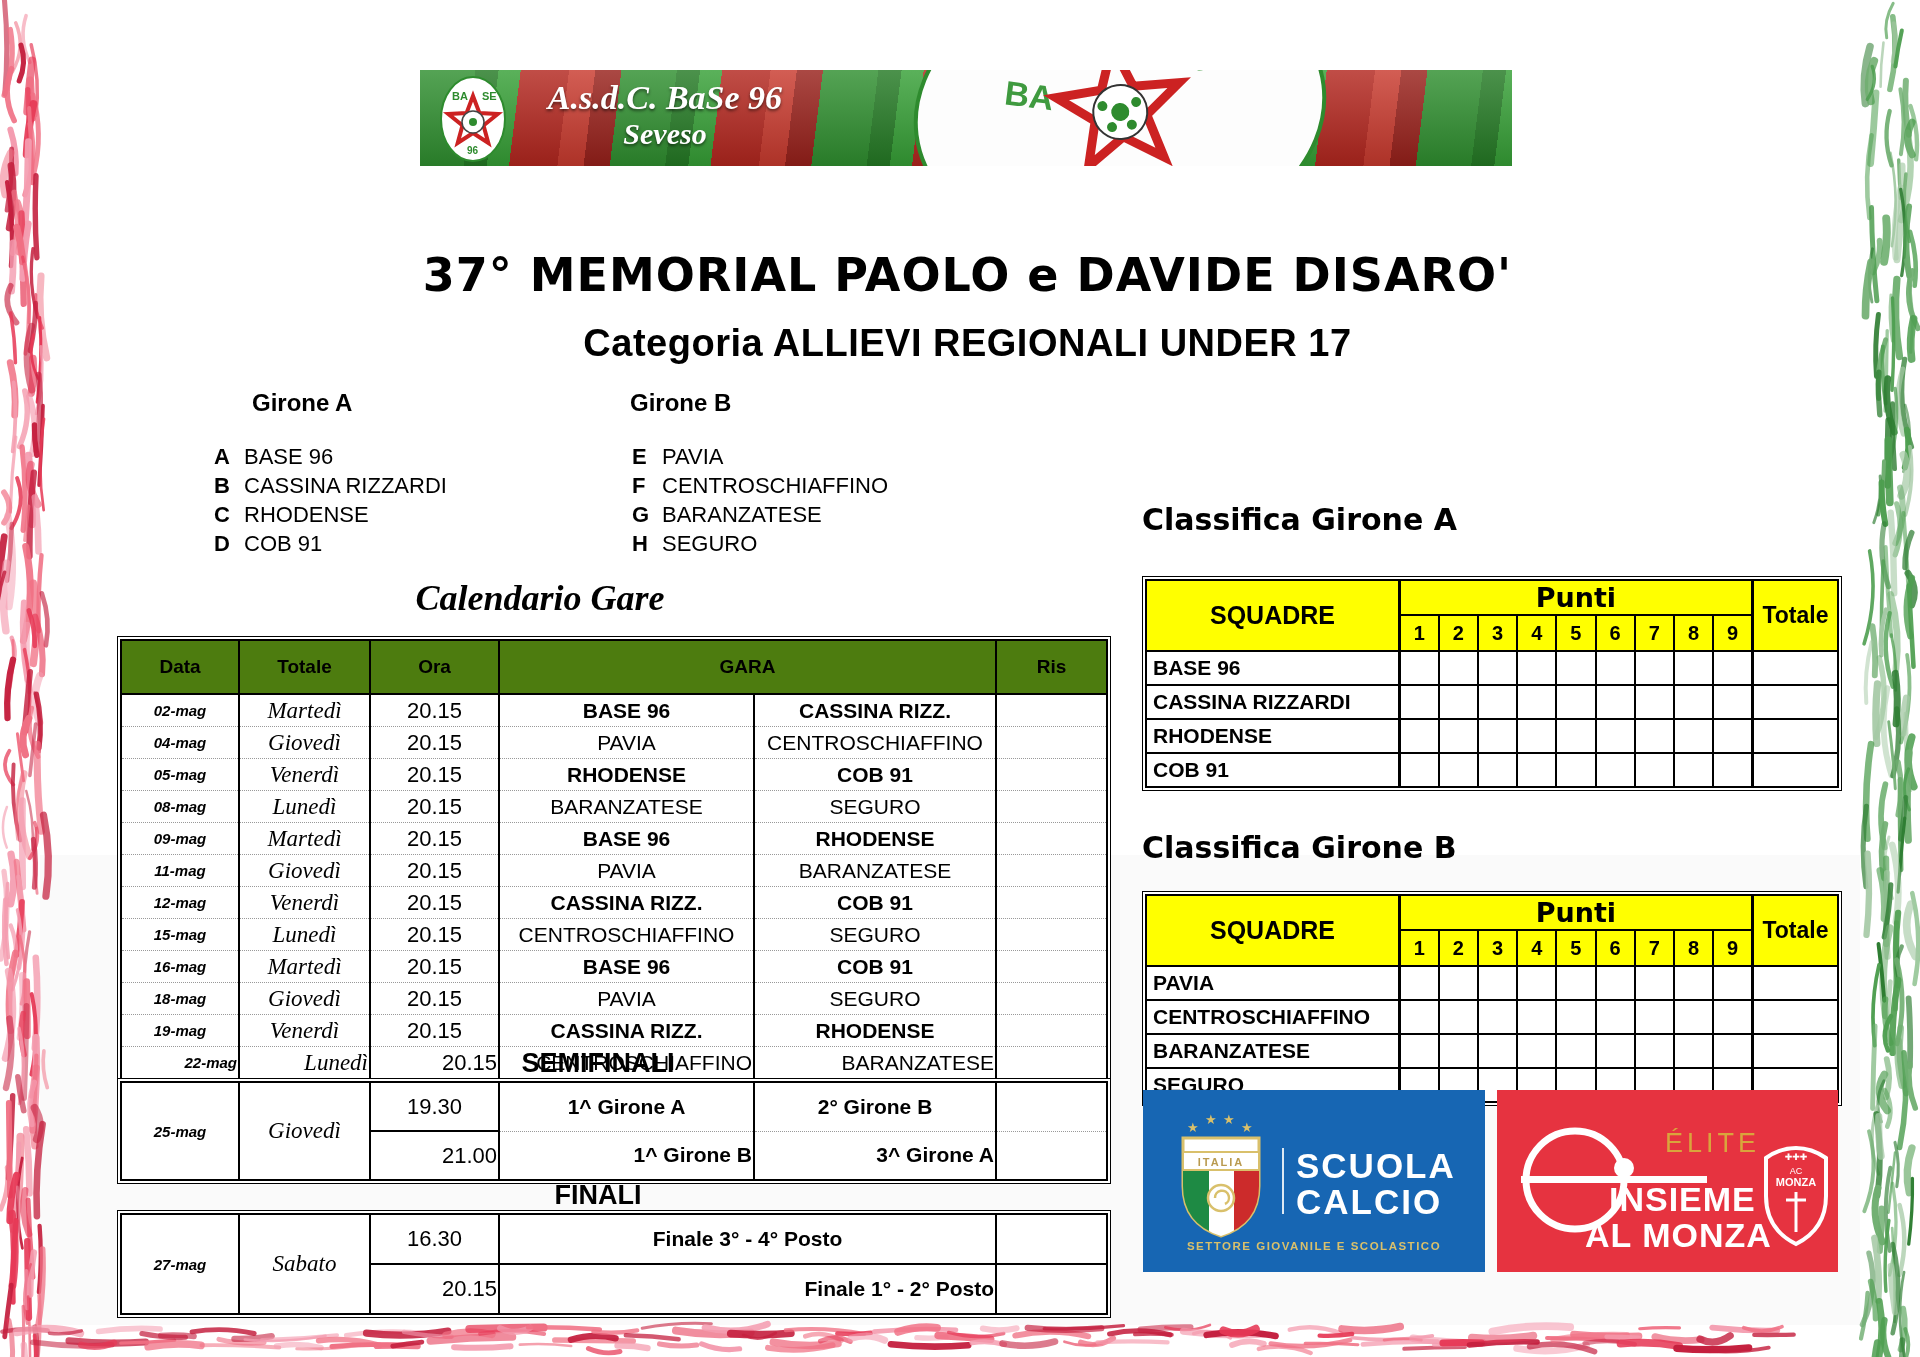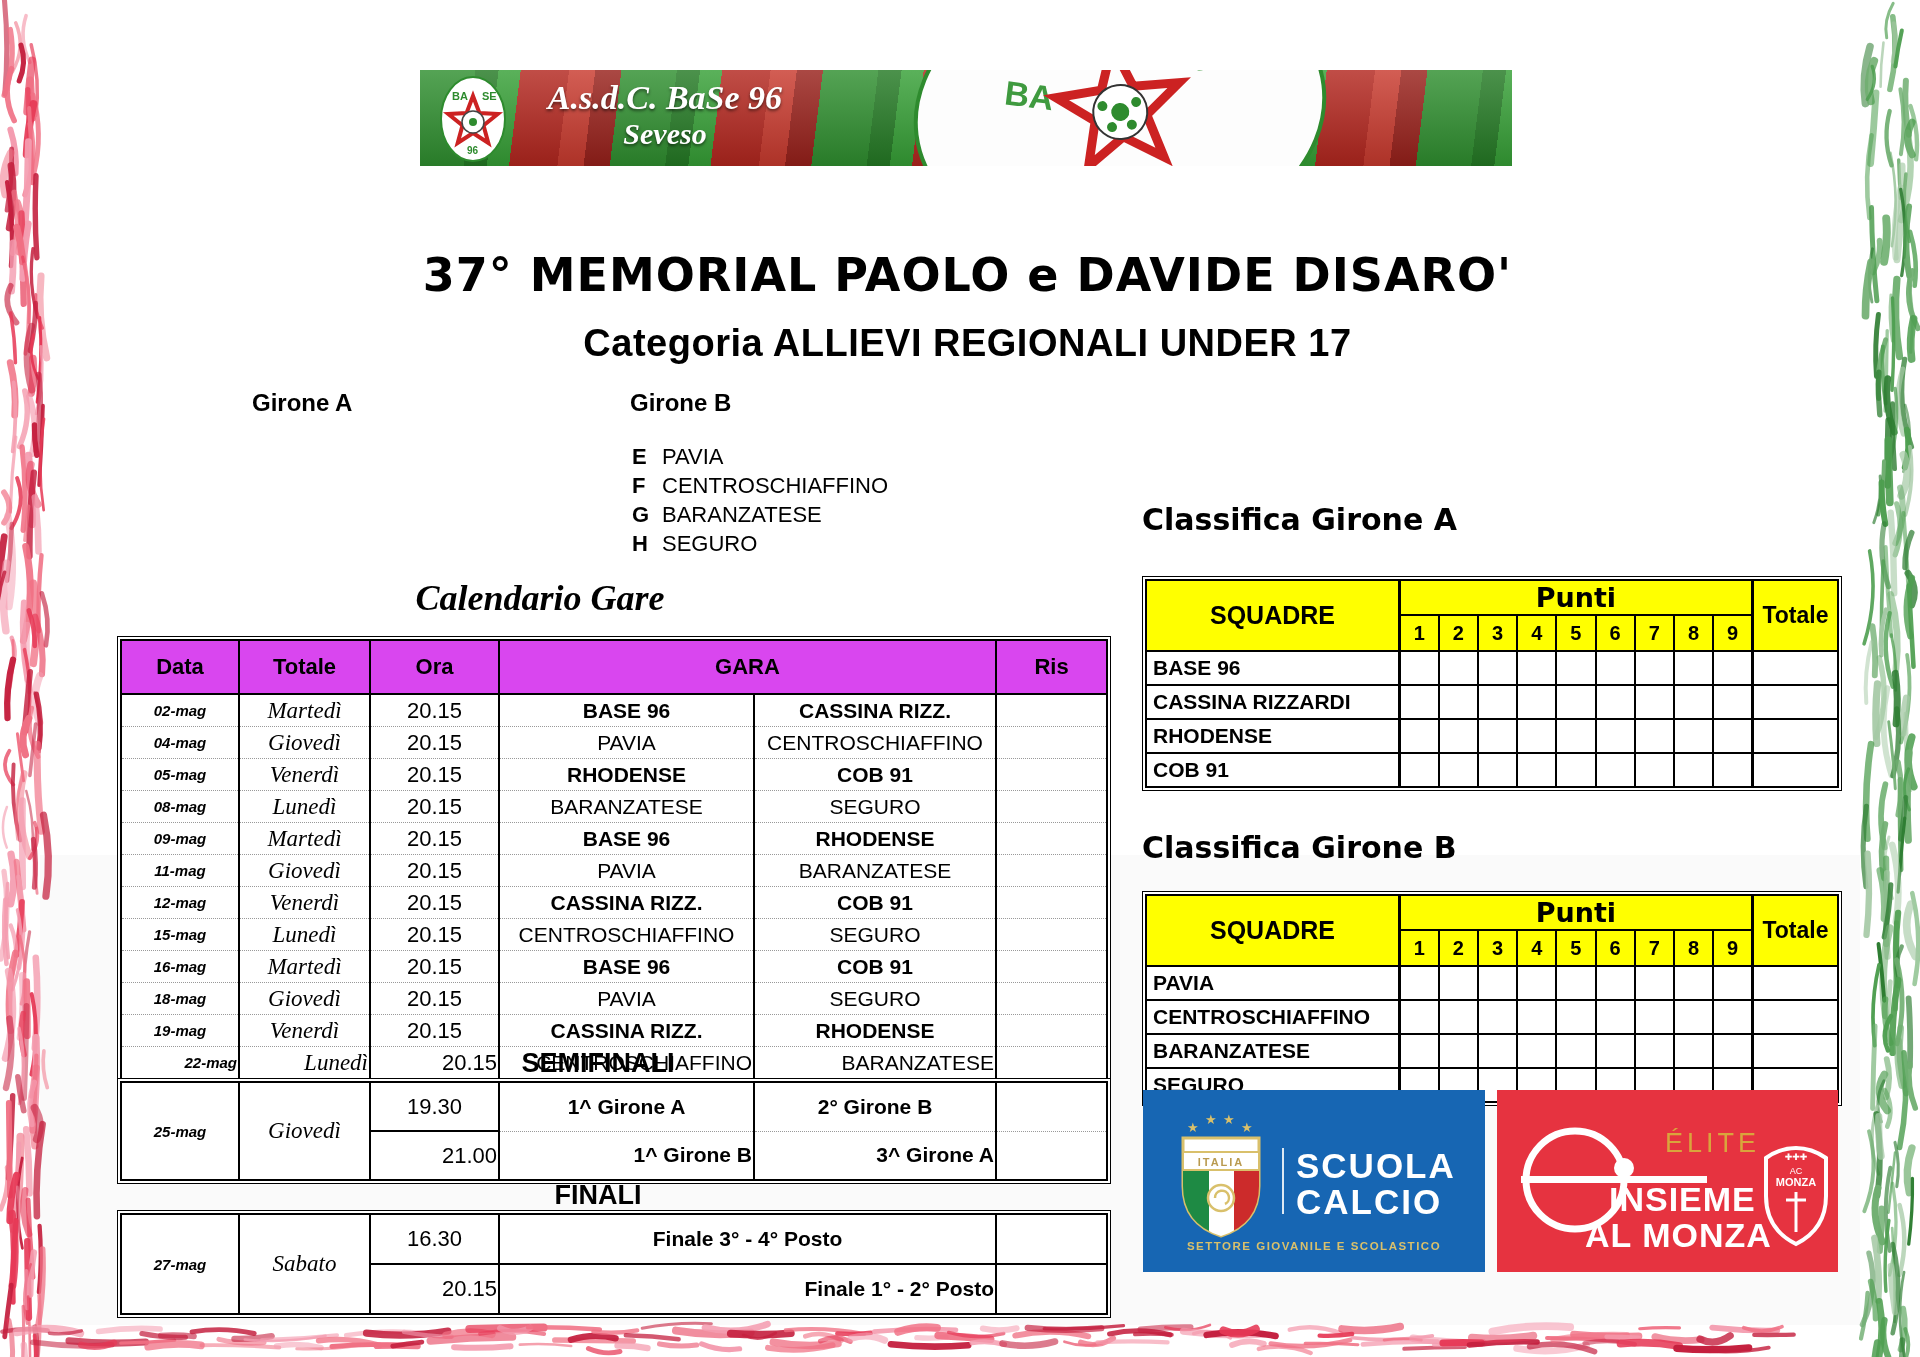--- a/index.html
+++ b/index.html
@@ -32,21 +32,21 @@
   .gr-list .k{display:inline-block;width:30px;font-weight:bold;}
   .cal-title{position:absolute;left:240px;top:577px;width:600px;text-align:center;
     font-family:"Liberation Serif",serif;font-size:36px;font-weight:bold;font-style:italic;}
   .sec-title{position:absolute;left:117px;width:880px;text-align:center;font-size:27px;font-weight:bold;padding-left:41px;}
   .st-title{position:absolute;left:1142px;width:700px;text-align:left;
     font-family:"DejaVu Sans",sans-serif;font-size:30px;font-weight:bold;}
 
   
   .twrap{position:absolute;border:1px solid #000;padding:2px;background:#fff;}
   table.cal{border-collapse:collapse;table-layout:fixed;border:2px solid #000;width:986px;}
-  .cal th{background:#d946ef;font-size:22px;font-weight:bold;height:50px;
+  .cal th{background:#4d7c0f;font-size:19px;font-weight:bold;height:50px;
     border-bottom:2px solid #000;border-left:2px solid #000;}
   .cal th:first-child{border-left:none;}
   .cal td{height:29px;text-align:center;vertical-align:middle;border-bottom:1px dotted #999;overflow:hidden;white-space:nowrap;}
   .cal tr:last-child td{border-bottom:none;text-align:right;}
   .cal td.bl{border-left:2px solid #000;}
   .c-data{font-style:italic;font-weight:bold;font-size:15px;}
   .c-giorno{font-family:"Liberation Serif",serif;font-style:italic;font-size:23px;}
   .c-ora{font-size:22px;}
   .c-team{font-size:21px;}
   tr.b .c-team{font-weight:bold;}
@@ -528,20 +528,26 @@
       </g>
     </svg>
   </div>
 
   <div class="title">37° MEMORIAL PAOLO e DAVIDE DISARO'</div>
   <div class="categoria">Categoria ALLIEVI REGIONALI UNDER 17</div>
 
   <div class="gr-label" style="left:252px;top:389px">Girone A</div>
   <div class="gr-label" style="left:630px;top:389px">Girone B</div>
 
+  <div class="gr-list" style="left:214px;top:442px">
+    <div><span class="k">A</span><span>BASE 96</span></div>
+    <div><span class="k">B</span><span>CASSINA RIZZARDI</span></div>
+    <div><span class="k">C</span><span>RHODENSE</span></div>
+    <div><span class="k">D</span><span>COB 91</span></div>
+  </div>
   <div class="gr-list" style="left:632px;top:442px">
     <div><span class="k">E</span><span>PAVIA</span></div>
     <div><span class="k">F</span><span>CENTROSCHIAFFINO</span></div>
     <div><span class="k">G</span><span>BARANZATESE</span></div>
     <div><span class="k">H</span><span>SEGURO</span></div>
   </div>
 
   <div class="cal-title">Calendario Gare</div>
 
   <div class="twrap" style="left:117px;top:636px">

